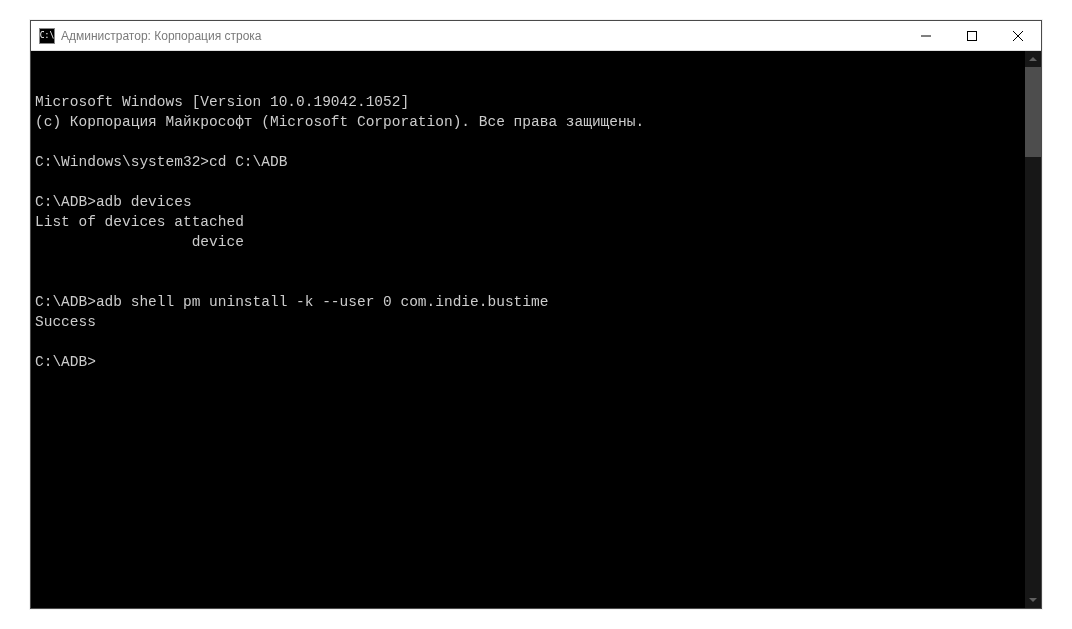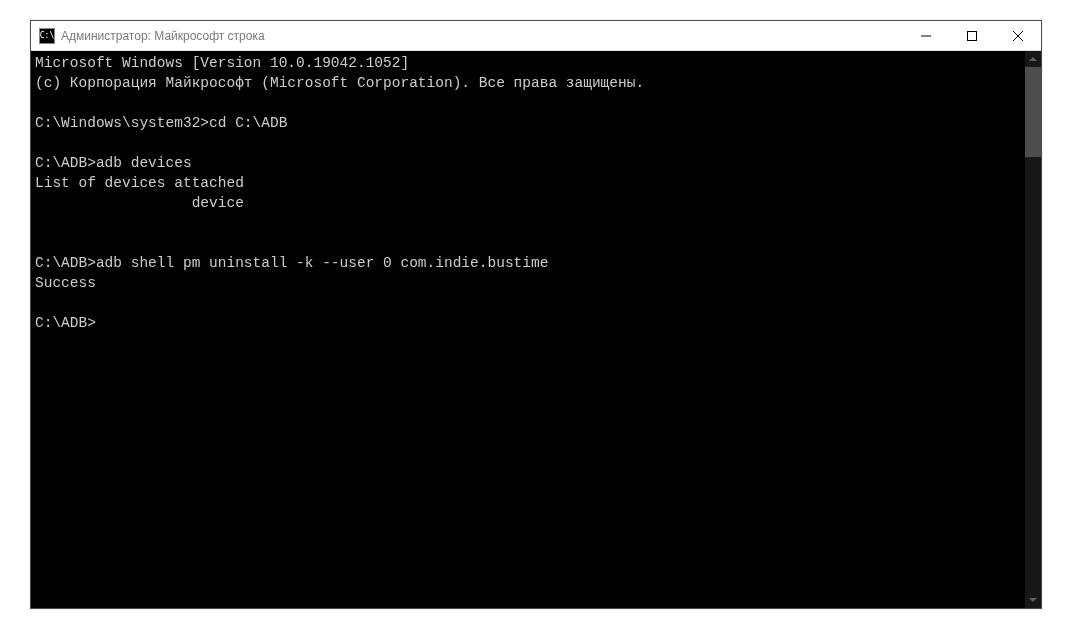--- a/index.html
+++ b/index.html
@@ -74,20 +74,21 @@
     }
     .terminal-content {
       flex: 1;
       padding: 2px 4px;
       font-family: Consolas, "Courier New", monospace;
       font-size: 14.5px;
       line-height: 20px;
       color: #cccccc;
       white-space: pre;
       overflow: hidden;
+      margin-top: 39px;
     }
     .terminal-line {
       min-height: 20px;
     }
     .scrollbar {
       width: 16px;
       background: #1a1a1a;
       display: flex;
       flex-direction: column;
     }
@@ -114,21 +115,21 @@
       color: #606060;
       font-size: 8px;
     }
   </style>
 </head>
 <body>
 
 <div class="window">
   <div class="titlebar">
     <div class="titlebar-icon">C:\</div>
-    <div class="titlebar-text">Администратор: Майкрософт строка</div>
+    <div class="titlebar-text">Администратор: Корпорация строка</div>
     <div class="titlebar-controls">
       <div class="titlebar-btn">
         <svg width="10" height="10" viewBox="0 0 10 10">
             <line x1="0" y1="5" x2="10" y2="5" stroke="currentColor" stroke-width="1"></line>
           </svg>
       </div>
       <div class="titlebar-btn">
         <svg width="10" height="10" viewBox="0 0 10 10">
             <rect x="0.5" y="0.5" width="9" height="9" fill="none" stroke="currentColor" stroke-width="1"></rect>
           </svg>

